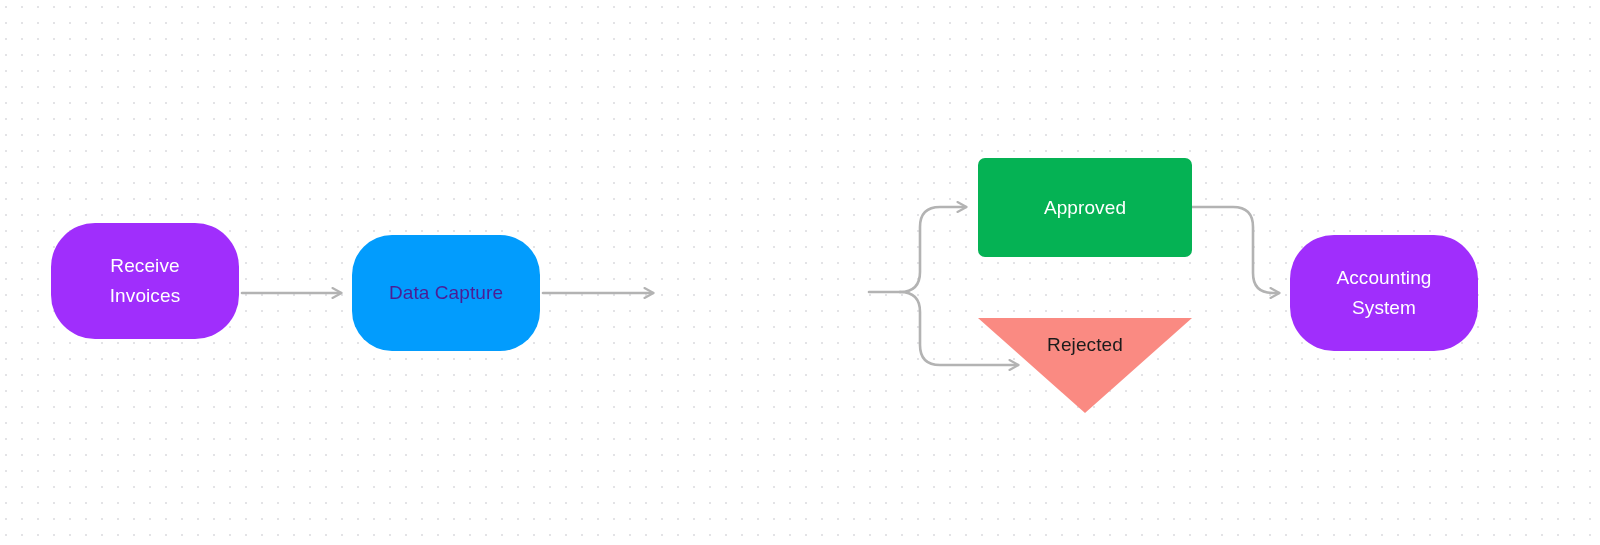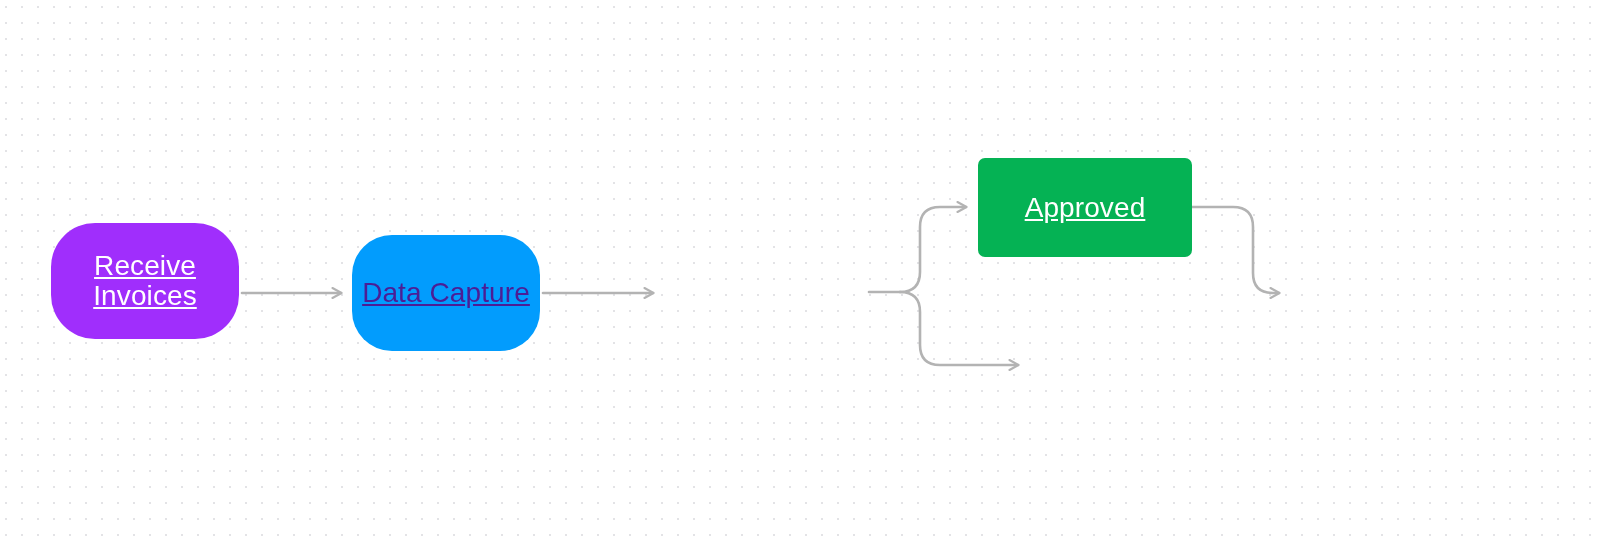--- a/index.html
+++ b/index.html
@@ -30,26 +30,25 @@
   }
   .node {
     position: absolute;
     box-sizing: border-box;
     display: flex;
     align-items: center;
     justify-content: center;
     text-align: center;
   }
   .node-label {
-    font-size: 28px;
+    font-size: 19px;
     line-height: 30px;
     letter-spacing: 0.1px;
     white-space: pre-line;
     user-select: none;
-    text-decoration: underline;
   }
   
   #node-receive-invoices {
     left: 51px;
     top: 223px;
     width: 188px;
     height: 116px;
     background: #a02efc;
     border-radius: 44px;
     color: #ffffff;
@@ -164,15 +163,23 @@
 
   <div class="node" id="node-data-capture">
     <span class="node-label">Data Capture</span>
   </div>
 
 
   <div class="node" id="node-approved">
     <span class="node-label">Approved</span>
   </div>
 
+  <div class="node" id="node-rejected">
+    <span class="triangle-fill"></span>
+    <span class="node-label">Rejected</span>
+  </div>
 
+  <div class="node" id="node-accounting-system">
+    <span class="node-label">Accounting
+System</span>
+  </div>
 
 </div>
 
 </body></html>

